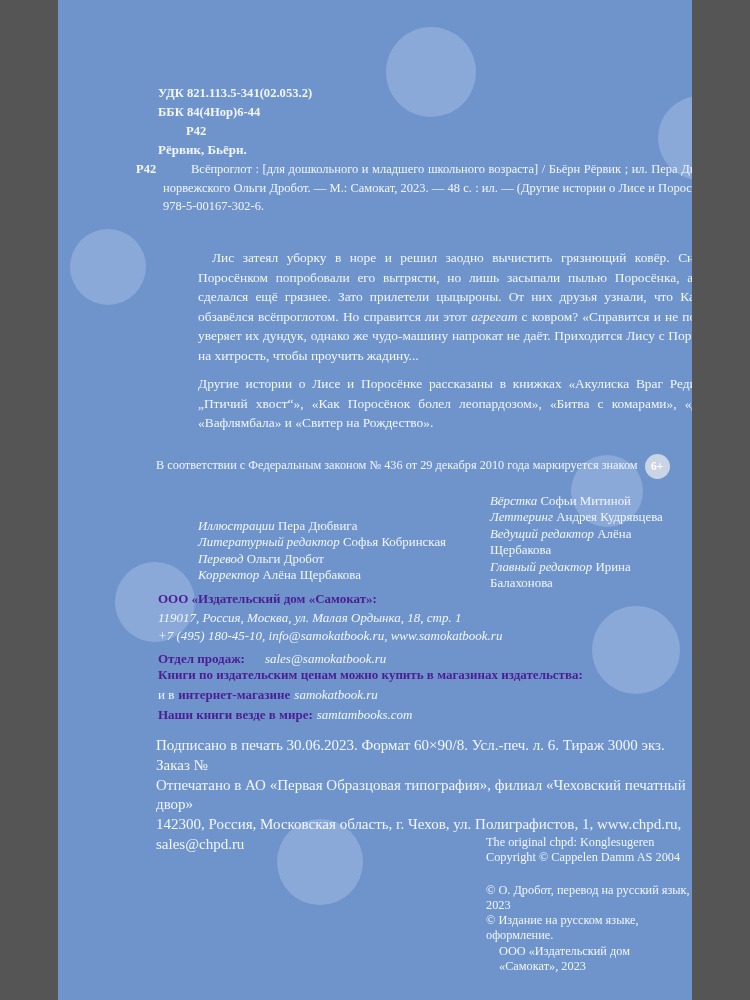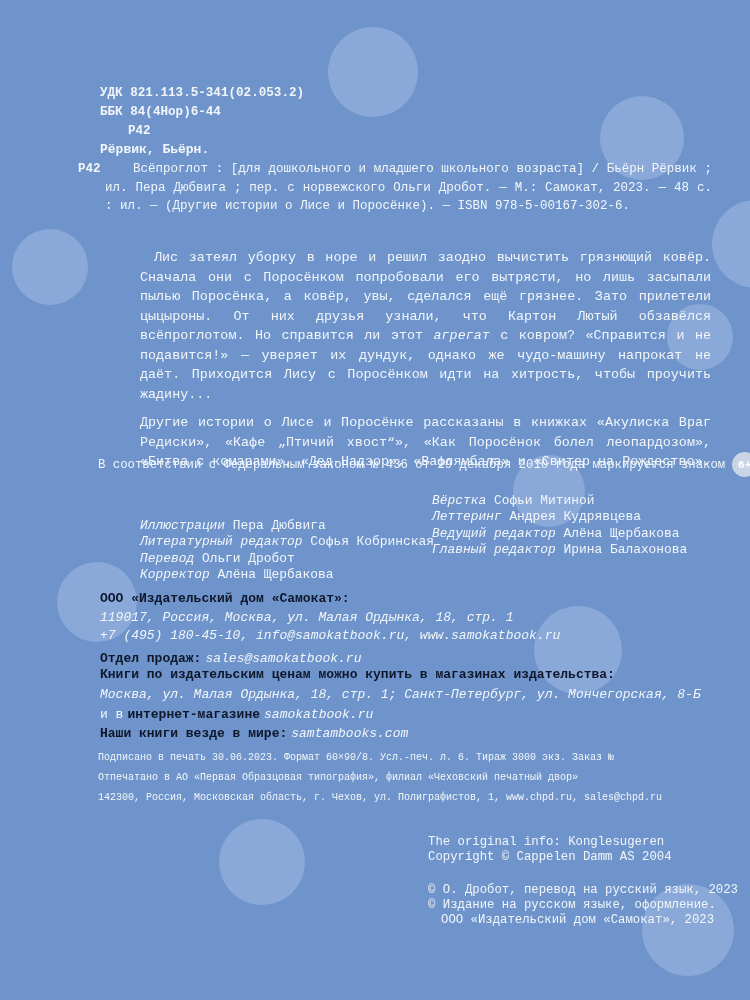--- a/index.html
+++ b/index.html
@@ -1,23 +1,23 @@
 <!DOCTYPE html>
 <html lang="ru"><head>
 <meta charset="utf-8">
 <style>
   html,body{margin:0;padding:0;}
   body{background:#555;}
   .page{
     position:relative;
-    width:750px;height:1000px;
+    width:634px;height:1000px;
     margin:0 auto;
     background:#6e94cb;
     overflow:hidden;
-    font-family:Liberation Mono, monospace;
+    font-family:Liberation Serif, serif;
     color:#f2f6fa;
     -webkit-font-smoothing:antialiased;
   }
   .dots-layer{position:absolute;inset:0;z-index:0;}
   .dot{position:absolute;border-radius:50%;background:#8aa9d8;}
   .content{position:absolute;inset:0;z-index:1;}
   .abs{position:absolute;}
 
   
   .catalog{left:100px;top:84px;font-size:12.6px;line-height:19px;font-weight:600;}
@@ -45,33 +45,33 @@
   }
 
   
   .credits-left{left:140px;top:518px;}
   .credits-right{left:432px;top:493px;}
   .credits{font-size:12.9px;line-height:16.4px;}
   .credits .role{font-style:italic;}
 
   
   .publisher{left:100px;top:590px;font-size:13px;line-height:18.6px;}
-  .publisher .b{font-weight:700;color:#0f172a;}
+  .publisher .b{font-weight:700;color:#4c1d95;}
   .publisher .ital{font-style:italic;}
   .publisher .sales{margin-top:4px;}
-  .publisher .sales .ital{margin-left:4px;}
+  .publisher .sales .ital{margin-left:20px;}
 
   
   .stores{left:100px;top:665px;font-size:13px;line-height:19.8px;}
-  .stores .b{font-weight:700;color:#0f172a;}
+  .stores .b{font-weight:700;color:#4c1d95;}
   .stores .ital{font-style:italic;}
   .stores .sp{margin-left:4px;}
 
   
-  .printing{left:98px;top:736px;font-size:10px;line-height:19.8px;margin-top:12px;}
+  .printing{left:98px;top:736px;font-size:15px;line-height:19.8px;}
 
   
   .copyright{left:428px;top:835px;font-size:12.3px;line-height:15.3px;}
   .copyright .grp{margin-top:17px;}
   .copyright .indent{padding-left:13px;}
 </style>
 </head>
 <body>
 
 <div class="page">
@@ -129,33 +129,32 @@
 
     <div class="abs publisher">
       <div class="b">ООО «Издательский дом «Самокат»:</div>
       <div class="ital">119017, Россия, Москва, ул. Малая Ордынка, 18, стр. 1</div>
       <div class="ital">+7 (495) 180-45-10, info@samokatbook.ru, www.samokatbook.ru</div>
       <div class="sales"><span class="b">Отдел продаж:</span><span class="ital">sales@samokatbook.ru</span></div>
     </div>
 
     <div class="abs stores">
       <div class="b">Книги по издательским ценам можно купить в магазинах издательства:</div>
-      <div class="ital">Москва, ул. Малая Ордынка, 18, стр. 1; Санкт-Петербург, ул. Мончегорская, 8-Б</div>
       <div><span>и в</span><span class="b sp">интернет-магазине</span><span class="ital sp">samokatbook.ru</span></div>
       <div><span class="b">Наши книги везде в мире:</span><span class="ital sp">samtambooks.com</span></div>
     </div>
 
     <div class="abs printing">
       <div>Подписано в печать 30.06.2023. Формат 60×90/8. Усл.-печ. л. 6. Тираж 3000 экз. Заказ №</div>
       <div>Отпечатано в АО «Первая Образцовая типография», филиал «Чеховский печатный двор»</div>
       <div>142300, Россия, Московская область, г. Чехов, ул. Полиграфистов, 1, www.chpd.ru, sales@chpd.ru</div>
     </div>
 
     <div class="abs copyright">
-      <div>The original info: Konglesugeren</div>
+      <div>The original chpd: Konglesugeren</div>
       <div>Copyright © Cappelen Damm AS 2004</div>
       <div class="grp">© О. Дробот, перевод на русский язык, 2023</div>
       <div>© Издание на русском языке, оформление.</div>
       <div class="indent">ООО «Издательский дом «Самокат», 2023</div>
     </div>
 
   </div>
 </div>
 
 </body></html>

